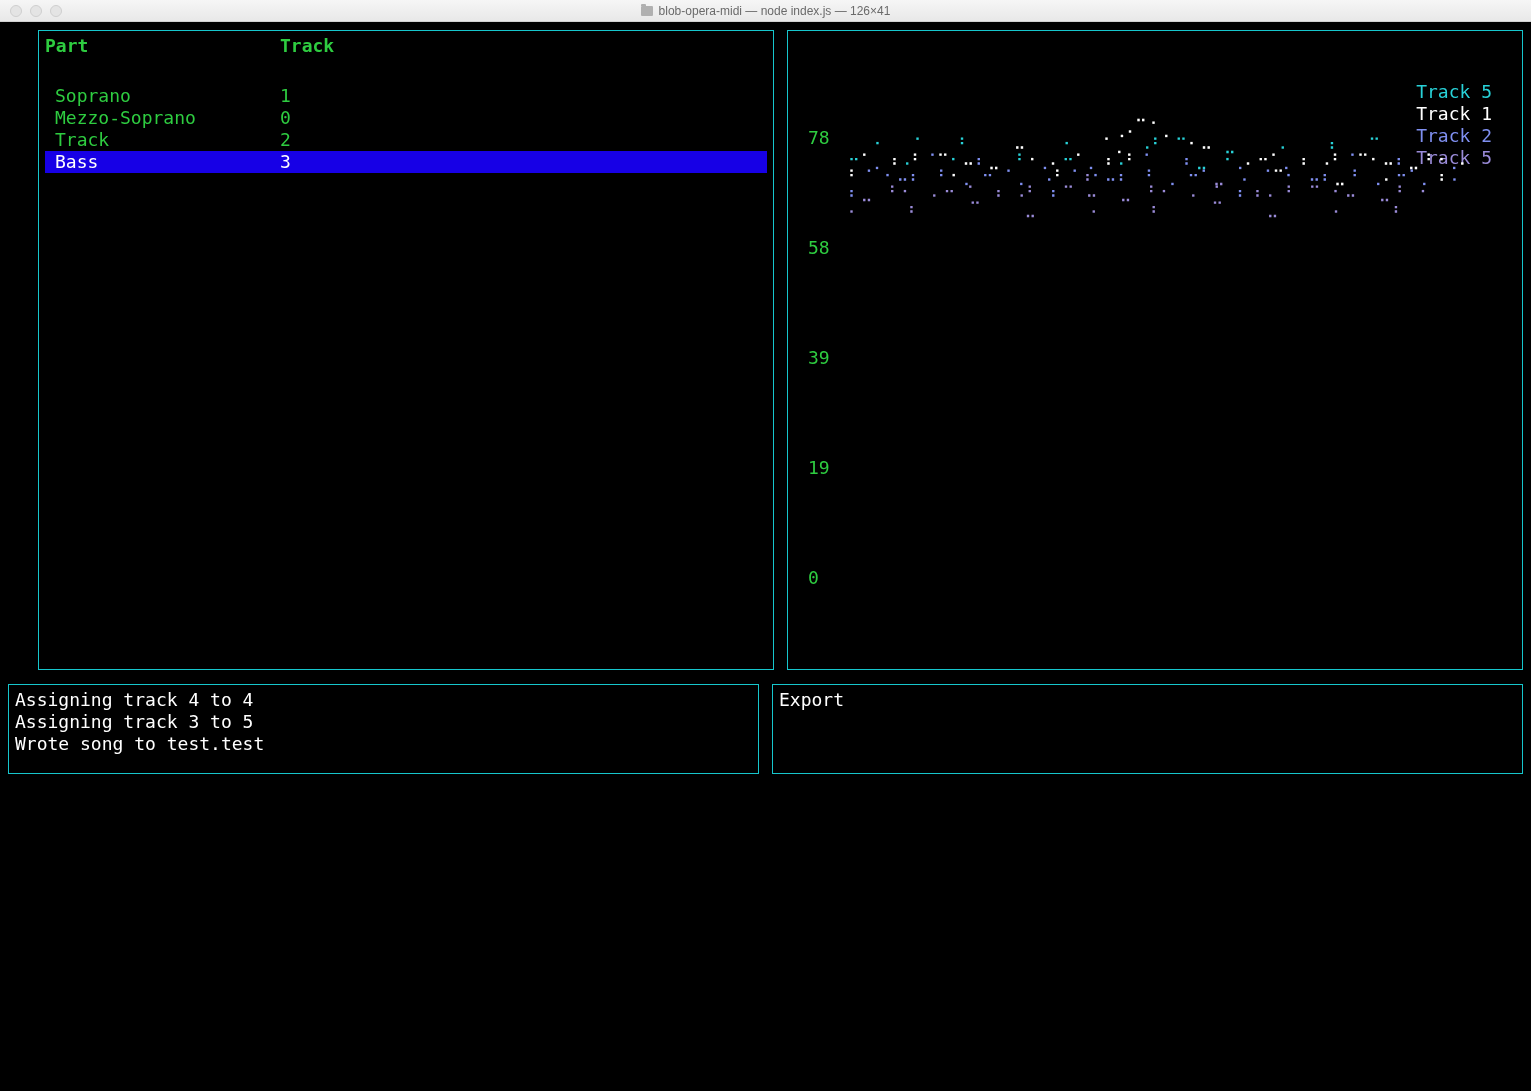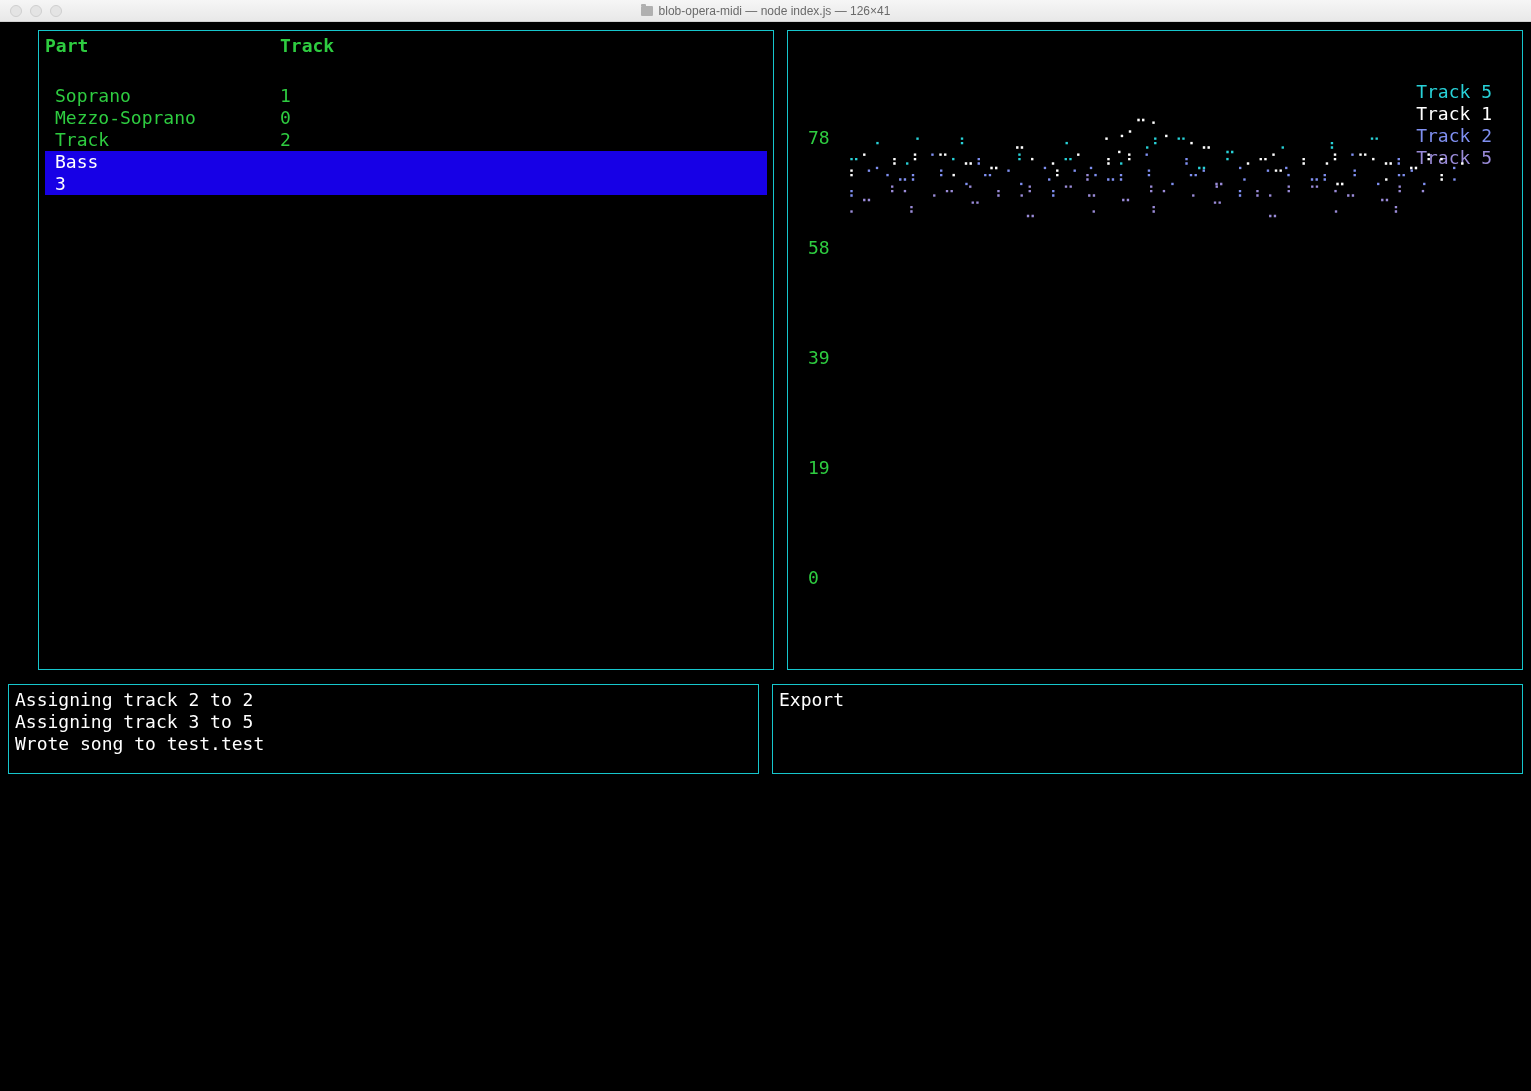--- a/index.html
+++ b/index.html
@@ -100,21 +100,20 @@
   .pt-row {
     display: flex;
     color: #2ecc40;
     padding-left: 10px;
   }
   .pt-row .col-part { width: 225px; }
   .pt-body { margin-top: 28px; }
   .pt-row.selected {
     background: #1700e6;
     color: #fff;
-    flex-direction: column;
   }
 
   
   .legend {
     position: absolute;
     top: 50px;
     right: 30px;
     text-align: right;
   }
   .legend-item { display: block; }
@@ -199,21 +198,21 @@
           <div class="yaxis" style="top: 426px;">19</div>
           <div class="yaxis" style="top: 536px;">0</div>
         </div>
       <div class="ascii-chart" id="ascii-chart"><span>                           <i style="color:#ffffff;font-style:normal">⣀</i>                      </span><span>                         <i style="color:#ffffff;font-style:normal">⢀</i><i style="color:#ffffff;font-style:normal">⠄</i> <i style="color:#ffffff;font-style:normal">⠁</i><i style="color:#ffffff;font-style:normal">⡀</i>                    </span><span>  <i style="color:#28d2d8;font-style:normal">⠐</i>   <i style="color:#28d2d8;font-style:normal">⠁</i>   <i style="color:#28d2d8;font-style:normal">⠃</i>    <i style="color:#ffffff;font-style:normal">⠤</i>   <i style="color:#28d2d8;font-style:normal">⠐</i>   <i style="color:#ffffff;font-style:normal">⠁</i><i style="color:#ffffff;font-style:normal">⡀</i> <i style="color:#28d2d8;font-style:normal">⠠</i><i style="color:#28d2d8;font-style:normal">⠃</i> <i style="color:#28d2d8;font-style:normal">⠉</i><i style="color:#ffffff;font-style:normal">⠂</i><i style="color:#ffffff;font-style:normal">⠤</i> <i style="color:#28d2d8;font-style:normal">⣀</i>    <i style="color:#28d2d8;font-style:normal">⠄</i>   <i style="color:#28d2d8;font-style:normal">⠰</i>   <i style="color:#28d2d8;font-style:normal">⠉</i>   </span><span><i style="color:#28d2d8;font-style:normal">⠒</i><i style="color:#ffffff;font-style:normal">⠁</i><i style="color:#7f8ff0;font-style:normal">⡀</i><i style="color:#ffffff;font-style:normal">⠰</i><i style="color:#28d2d8;font-style:normal">⠠</i><i style="color:#ffffff;font-style:normal">⠃</i><i style="color:#7f8ff0;font-style:normal">⠈</i><i style="color:#ffffff;font-style:normal">⠉</i><i style="color:#28d2d8;font-style:normal">⠂</i><i style="color:#ffffff;font-style:normal">⠤</i><i style="color:#7f8ff0;font-style:normal">⠆</i><i style="color:#ffffff;font-style:normal">⣀</i> <i style="color:#28d2d8;font-style:normal">⠘</i><i style="color:#ffffff;font-style:normal">⠐</i><i style="color:#7f8ff0;font-style:normal">⢀</i><i style="color:#ffffff;font-style:normal">⠄</i><i style="color:#28d2d8;font-style:normal">⠒</i><i style="color:#ffffff;font-style:normal">⠁</i><i style="color:#7f8ff0;font-style:normal">⡀</i><i style="color:#ffffff;font-style:normal">⠰</i><i style="color:#28d2d8;font-style:normal">⠠</i><i style="color:#ffffff;font-style:normal">⠃</i><i style="color:#7f8ff0;font-style:normal">⠈</i>   <i style="color:#7f8ff0;font-style:normal">⠆</i><i style="color:#28d2d8;font-style:normal">⣀</i> <i style="color:#28d2d8;font-style:normal">⠐</i><i style="color:#7f8ff0;font-style:normal">⢀</i><i style="color:#ffffff;font-style:normal">⠄</i><i style="color:#ffffff;font-style:normal">⠒</i><i style="color:#ffffff;font-style:normal">⠁</i><i style="color:#7f8ff0;font-style:normal">⡀</i><i style="color:#ffffff;font-style:normal">⠰</i> <i style="color:#ffffff;font-style:normal">⠠</i><i style="color:#ffffff;font-style:normal">⠃</i><i style="color:#7f8ff0;font-style:normal">⠈</i><i style="color:#ffffff;font-style:normal">⠉</i><i style="color:#ffffff;font-style:normal">⠂</i><i style="color:#ffffff;font-style:normal">⠤</i><i style="color:#7f8ff0;font-style:normal">⠆</i><i style="color:#ffffff;font-style:normal">⣀</i><i style="color:#ffffff;font-style:normal">⠘</i><i style="color:#ffffff;font-style:normal">⠐</i><i style="color:#7f8ff0;font-style:normal">⢀</i><i style="color:#ffffff;font-style:normal">⠄</i></span><span><i style="color:#ffffff;font-style:normal">⠃</i><i style="color:#7f8ff0;font-style:normal">⠈</i> <i style="color:#7f8ff0;font-style:normal">⠂</i><i style="color:#7f8ff0;font-style:normal">⠤</i><i style="color:#7f8ff0;font-style:normal">⠆</i> <i style="color:#7f8ff0;font-style:normal">⠘</i><i style="color:#ffffff;font-style:normal">⠐</i><i style="color:#7f8ff0;font-style:normal">⢀</i> <i style="color:#7f8ff0;font-style:normal">⠒</i> <i style="color:#7f8ff0;font-style:normal">⠁</i><i style="color:#7f8ff0;font-style:normal">⡀</i> <i style="color:#7f8ff0;font-style:normal">⠠</i><i style="color:#ffffff;font-style:normal">⠃</i><i style="color:#7f8ff0;font-style:normal">⠈</i><i style="color:#9a8bd8;font-style:normal">⠰</i><i style="color:#7f8ff0;font-style:normal">⠂</i><i style="color:#7f8ff0;font-style:normal">⠤</i><i style="color:#7f8ff0;font-style:normal">⠆</i> <i style="color:#7f8ff0;font-style:normal">⠘</i> <i style="color:#7f8ff0;font-style:normal">⢀</i> <i style="color:#7f8ff0;font-style:normal">⠒</i><i style="color:#7f8ff0;font-style:normal">⠁</i><i style="color:#9a8bd8;font-style:normal">⣀</i> <i style="color:#7f8ff0;font-style:normal">⠠</i> <i style="color:#7f8ff0;font-style:normal">⠈</i><i style="color:#ffffff;font-style:normal">⠉</i><i style="color:#7f8ff0;font-style:normal">⠂</i> <i style="color:#7f8ff0;font-style:normal">⠤</i><i style="color:#7f8ff0;font-style:normal">⠆</i><i style="color:#ffffff;font-style:normal">⣀</i><i style="color:#7f8ff0;font-style:normal">⠘</i> <i style="color:#7f8ff0;font-style:normal">⢀</i><i style="color:#ffffff;font-style:normal">⠄</i><i style="color:#7f8ff0;font-style:normal">⠒</i><i style="color:#7f8ff0;font-style:normal">⠁</i><i style="color:#7f8ff0;font-style:normal">⡀</i><i style="color:#ffffff;font-style:normal">⠰</i><i style="color:#7f8ff0;font-style:normal">⠠</i></span><span><i style="color:#7f8ff0;font-style:normal">⠆</i><i style="color:#9a8bd8;font-style:normal">⣀</i> <i style="color:#9a8bd8;font-style:normal">⠘</i><i style="color:#9a8bd8;font-style:normal">⠐</i>  <i style="color:#9a8bd8;font-style:normal">⠄</i><i style="color:#9a8bd8;font-style:normal">⠒</i> <i style="color:#9a8bd8;font-style:normal">⠁</i> <i style="color:#9a8bd8;font-style:normal">⠰</i> <i style="color:#9a8bd8;font-style:normal">⠠</i><i style="color:#9a8bd8;font-style:normal">⠃</i> <i style="color:#7f8ff0;font-style:normal">⠆</i><i style="color:#9a8bd8;font-style:normal">⠉</i> <i style="color:#9a8bd8;font-style:normal">⠤</i>  <i style="color:#9a8bd8;font-style:normal">⣀</i> <i style="color:#9a8bd8;font-style:normal">⠘</i><i style="color:#9a8bd8;font-style:normal">⠐</i>  <i style="color:#9a8bd8;font-style:normal">⠄</i> <i style="color:#9a8bd8;font-style:normal">⠁</i> <i style="color:#7f8ff0;font-style:normal">⠆</i><i style="color:#9a8bd8;font-style:normal">⠰</i><i style="color:#9a8bd8;font-style:normal">⠠</i> <i style="color:#9a8bd8;font-style:normal">⠃</i> <i style="color:#9a8bd8;font-style:normal">⠉</i> <i style="color:#9a8bd8;font-style:normal">⠂</i><i style="color:#9a8bd8;font-style:normal">⠤</i>  <i style="color:#9a8bd8;font-style:normal">⣀</i><i style="color:#9a8bd8;font-style:normal">⠘</i> <i style="color:#9a8bd8;font-style:normal">⠐</i> </span><span><i style="color:#9a8bd8;font-style:normal">⠄</i>    <i style="color:#9a8bd8;font-style:normal">⠰</i>     <i style="color:#9a8bd8;font-style:normal">⠉</i>    <i style="color:#9a8bd8;font-style:normal">⣀</i>     <i style="color:#9a8bd8;font-style:normal">⠄</i>    <i style="color:#9a8bd8;font-style:normal">⠰</i>     <i style="color:#9a8bd8;font-style:normal">⠉</i>    <i style="color:#9a8bd8;font-style:normal">⣀</i>     <i style="color:#9a8bd8;font-style:normal">⠄</i>    <i style="color:#9a8bd8;font-style:normal">⠰</i></span><span>                                                  </span><span>                                                  </span><span>                                                  </span><span>                                                  </span><span>                                                  </span><span>                                                  </span><span>                                                  </span><span>                                                  </span><span>                                                  </span></div>
     </div>
   </div>
 
   <div class="row-bot">
 
     <div class="pane" id="log-pane">
-        <div class="log-line">Assigning track 2 to 2</div>
+        <div class="log-line">Assigning track 4 to 4</div>
         <div class="log-line">Assigning track 3 to 5</div>
         <div class="log-line">Wrote song to test.test</div>
       </div>
 
     <div class="pane">
       <span class="export-label">Export</span>
     </div>
   </div>
 
 </div>

